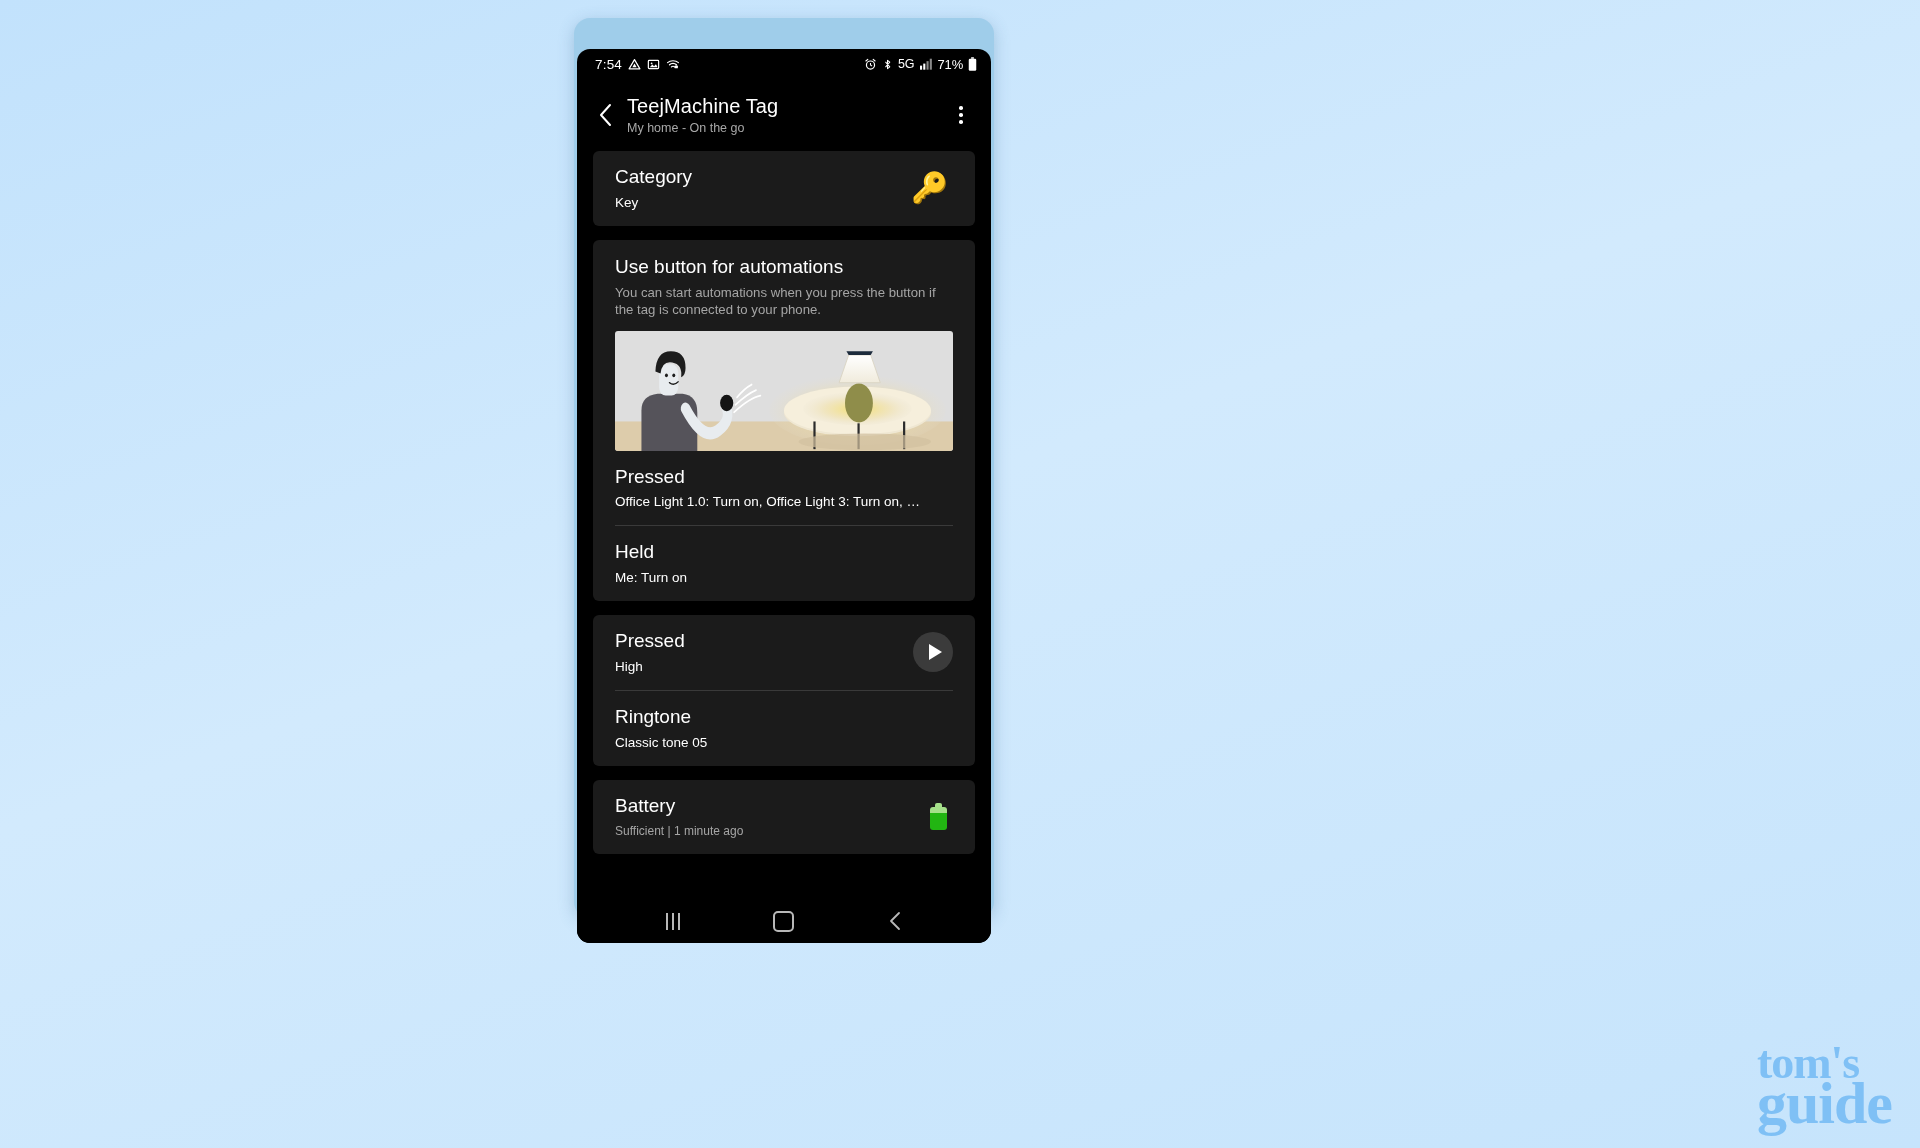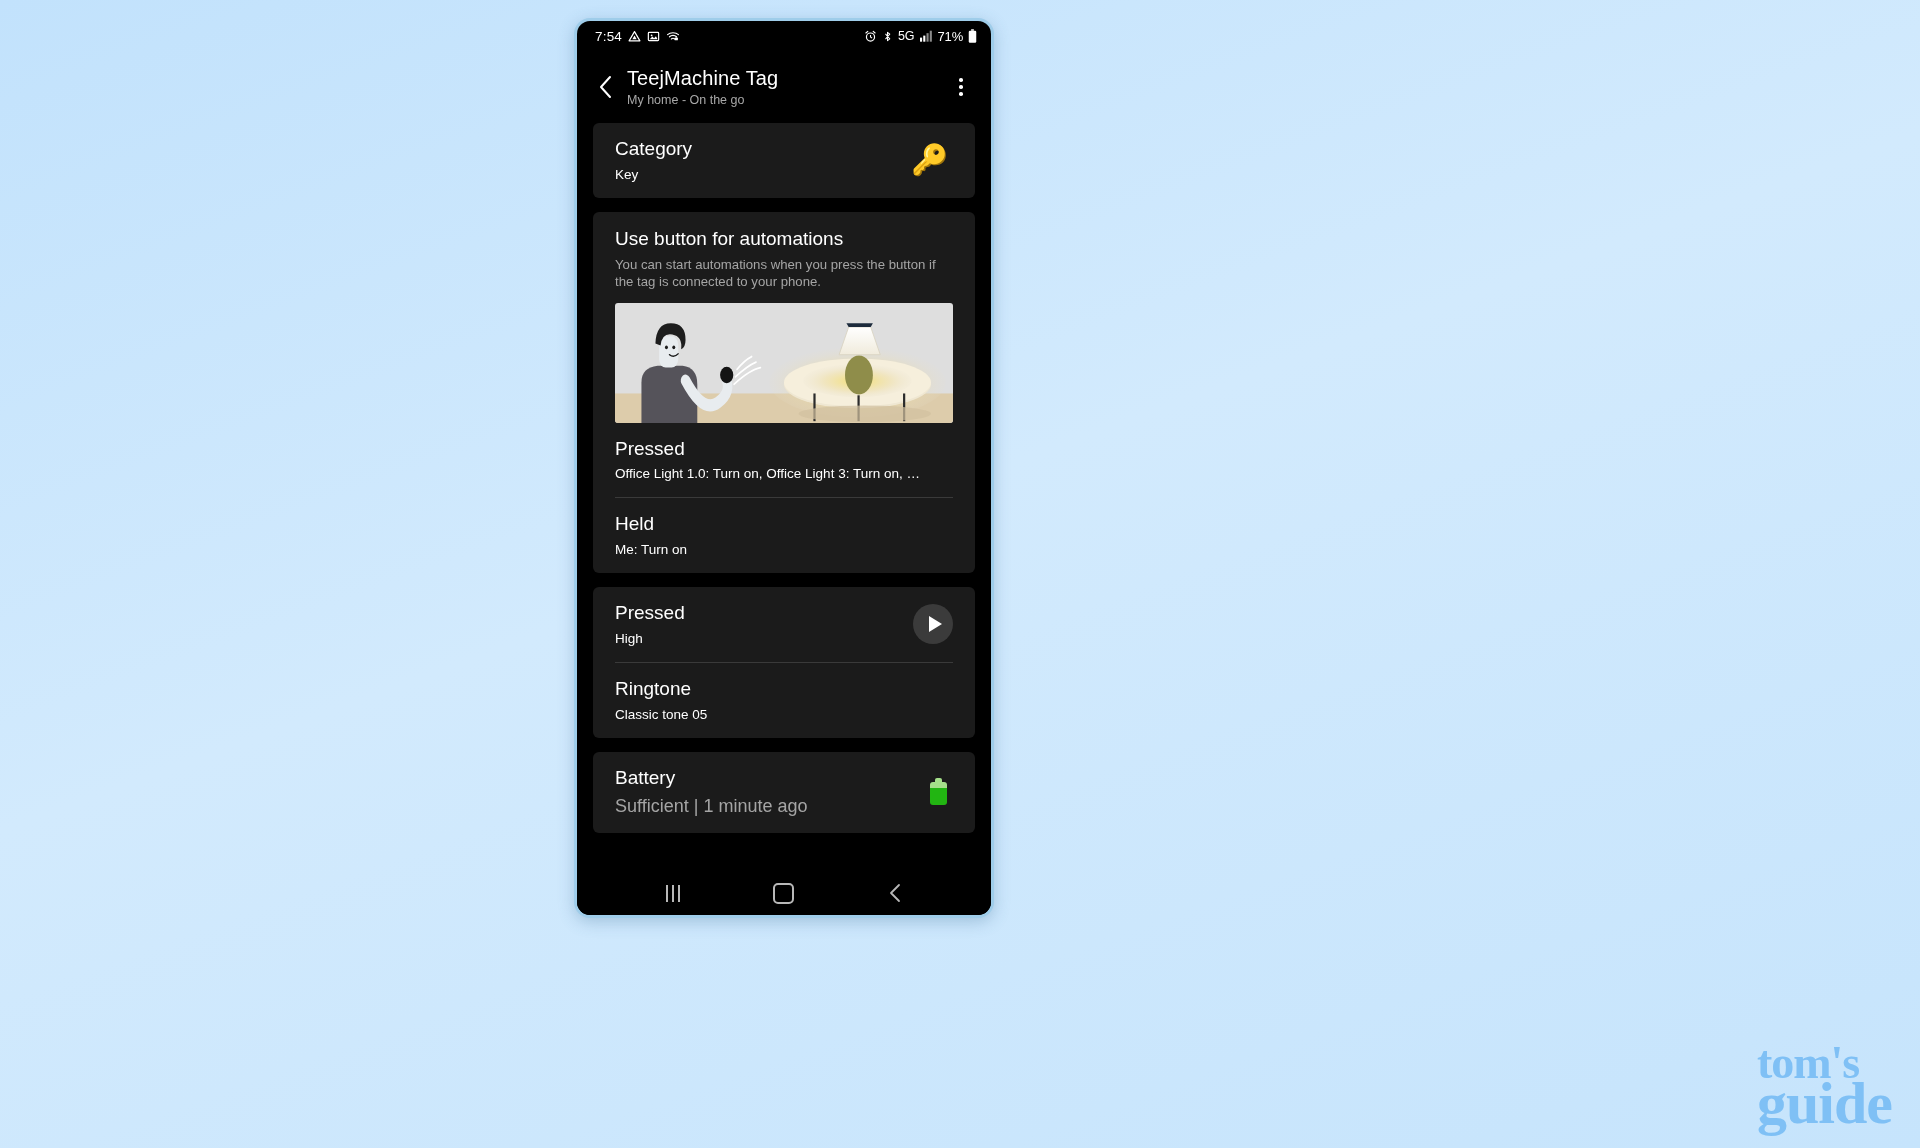--- a/index.html
+++ b/index.html
@@ -46,20 +46,21 @@
   }
   .phone-screen {
     width: 100%;
     height: 100%;
     background: #000000;
     border-radius: 13px;
     overflow: hidden;
     position: relative;
     display: flex;
     flex-direction: column;
+    margin-top: 28px;
   }
 
   
   .status-bar {
     height: 30px;
     flex: 0 0 30px;
     display: flex;
     align-items: center;
     padding: 0 14px 0 18px;
     color: #ffffff;
@@ -135,21 +136,21 @@
   .row-sub-blue {
     color: #ffffff;
     font-size: 13.5px;
     margin-top: 6px;
     white-space: nowrap;
     overflow: hidden;
     text-overflow: ellipsis;
   }
   .row-sub-grey {
     color: #a5a5a5;
-    font-size: 18px;
+    font-size: 12px;
     margin-top: 6px;
   }
   .row-with-icon { display: flex; align-items: center; }
   .row-with-icon .row-main { flex: 1; min-width: 0; }
   .divider {
     height: 1px;
     background: #3a3a3a;
     margin: 0 22px;
   }
 

